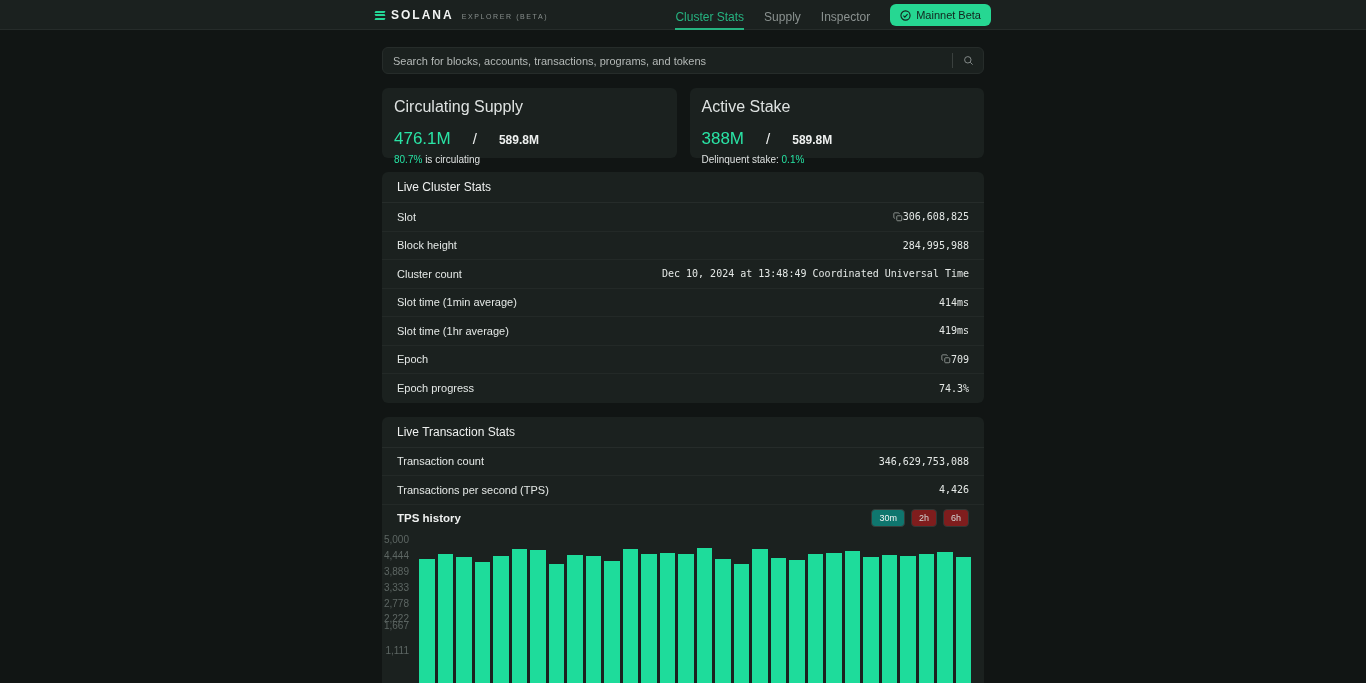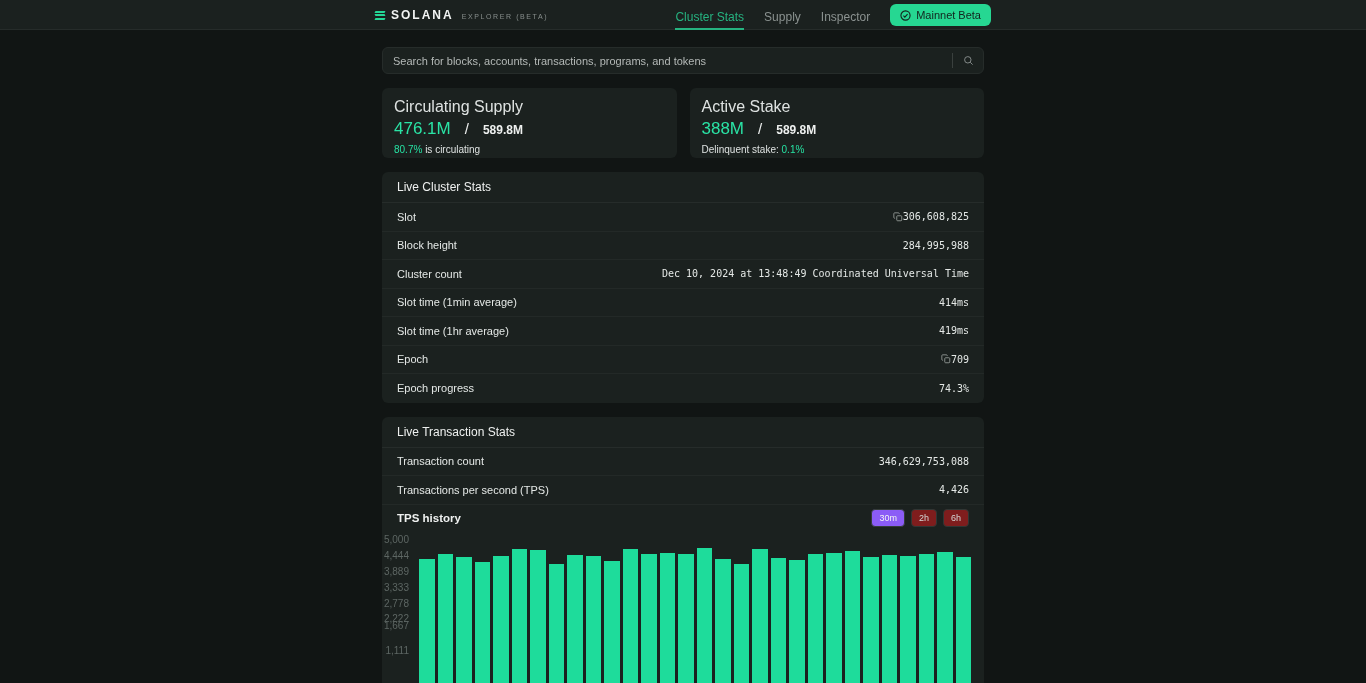--- a/index.html
+++ b/index.html
@@ -54,21 +54,21 @@
   .search-input::placeholder { color:#b4b9b7; opacity:1; }
   .search-divider { width:1px; height:15px; background:#3a403e; }
   .search-icon-wrap { width:30px; display:flex; align-items:center; justify-content:center; cursor:pointer; }
   
   .stats-row { display:flex; gap:13px; margin-top:14px; }
   .stat-card {
     flex:1; background:#1b211f; border-radius:6px; height:70px;
     padding:10px 12px;
   }
   .stat-title { font-size:16px; color:#dee2e1; }
-  .stat-line { margin-top:3px; display:flex; align-items:baseline; gap:14px; }
+  .stat-line { margin-top:13px; display:flex; align-items:baseline; gap:22px; }
   .stat-value { font-size:17px; color:#2ae3a5; }
   .stat-sep { font-size:15px; color:#eef0ef; }
   .stat-total { font-size:12px; font-weight:bold; color:#eef0ef; }
   .stat-footer { margin-top:5px; font-size:10px; color:#dee2e1; }
   .green { color:#26e2a3; }
   
   .card { background:#1b211f; border-radius:6px; margin-top:14px; overflow:hidden; }
   .card-header {
     height:31px; display:flex; align-items:center; padding:0 15px;
     border-bottom:1px solid #262c2a; font-size:12px; color:#eef0ef;
@@ -90,21 +90,21 @@
     height:27px; display:flex; align-items:center; justify-content:space-between;
     padding:0 15px;
   }
   .tps-label { font-size:11.5px; font-weight:bold; color:#eef0ef; }
   .range-btns { display:flex; gap:6px; }
   .range-btn {
     font-size:9px; color:#d4d8d6; background:#7f1d1d; border:1px solid #303634;
     border-radius:4px; padding:3px 7px; cursor:pointer;
     font-family:"Liberation Sans", sans-serif;
   }
-  .range-btn.active { background:#8b5cf6; border-color:#353c39; color:#f2f4f3; }
+  .range-btn.active { background:#0f766e; border-color:#353c39; color:#f2f4f3; }
   
   .chart { position:relative; height:230px; margin-top:8px; }
   .y-tick {
     position:absolute; left:0; width:27px; text-align:right;
     font-size:10px; color:#5d6663; line-height:9px;
   }
   .bars {
     position:absolute; left:37px; right:13px; top:0; height:143px;
     display:flex; align-items:flex-end; gap:3px;
   }

